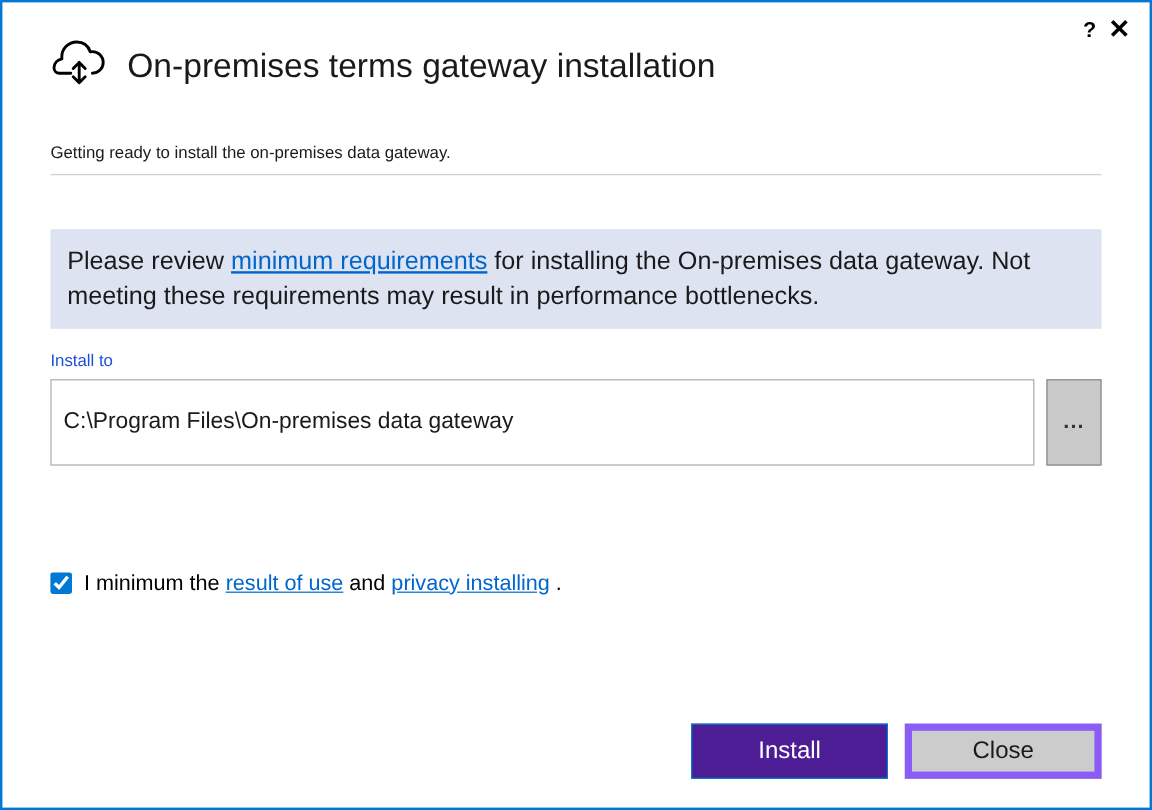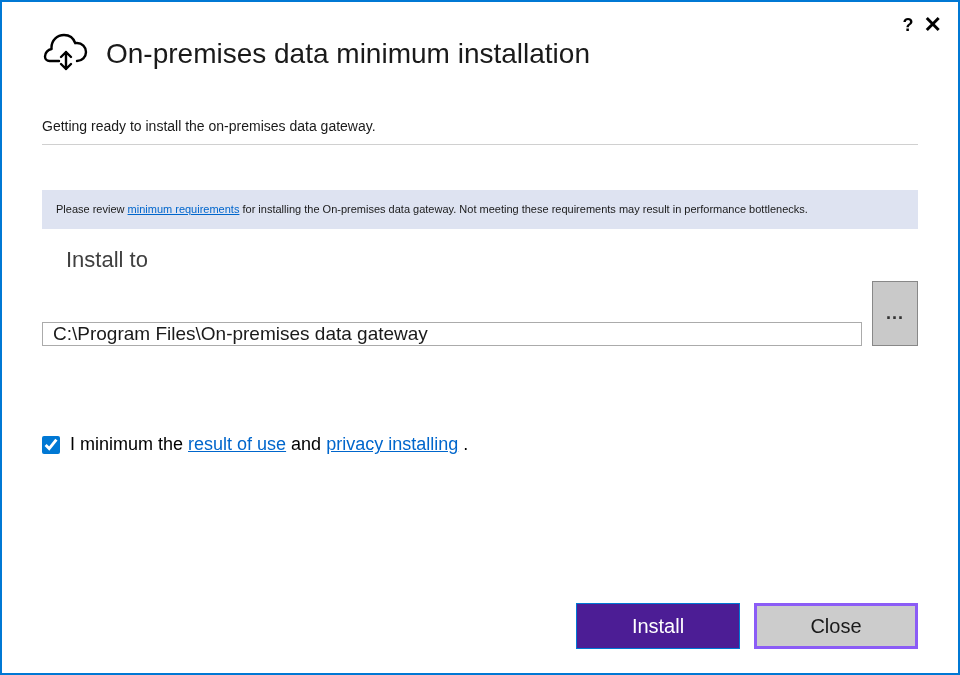--- a/index.html
+++ b/index.html
@@ -40,50 +40,48 @@
     .subtitle {
       font-size: 14px;
       color: #1a1a1a;
       padding-bottom: 10px;
       border-bottom: 1px solid #d0d0d0;
       margin-bottom: 14px;
     }
     .info-banner {
       background: #dee3f1;
       padding: 12px 14px;
-      font-size: 11px;
+      font-size: 21px;
       color: #1a1a1a;
       line-height: 1.4;
       margin-bottom: 18px;
       margin-top: 45px;
     }
     .info-banner a {
       color: #0066cc;
       text-decoration: underline;
     }
     .install-label {
-      font-size: 22px;
-      color: #404040;
+      font-size: 14px;
+      color: #1d4ed8;
       margin-bottom: 8px;
-      margin-left: 24px;
     }
     .install-row {
       display: flex;
       gap: 10px;
       align-items: stretch;
     }
     .install-input {
       flex: 1;
       border: 1px solid #ababab;
-      padding: 0 10px;
+      padding: 24px 10px;
       font-size: 19px;
       font-family: inherit;
       color: #1a1a1a;
       background: #fff;
-      margin-top: 41px;
     }
     .browse-btn {
       width: 46px;
       background: #c9c9c9;
       border: 1px solid #888;
       font-size: 18px;
       font-weight: bold;
       cursor: pointer;
       display: flex;
       align-items: center;
@@ -113,21 +111,21 @@
       bottom: 24px;
       right: 40px;
       display: flex;
       gap: 14px;
     }
     .btn {
       width: 164px;
       height: 46px;
       font-size: 20px;
       font-family: inherit;
-      border: 3px solid #8b5cf6;
+      border: 6px solid #8b5cf6;
       cursor: pointer;
     }
     .btn-primary {
       background: #4c1d95;
       color: #fff;
       border: 1px solid #0078d4;
     }
     .btn-secondary {
       background: #cccccc;
       color: #1a1a1a;
@@ -142,21 +140,21 @@
 </div>
 
 <div class="content">
   <div class="header">
     <span class="cloud-icon">
       <svg width="48" height="44" viewBox="0 0 48 44" fill="none" stroke="#000" stroke-width="2.4">
         <path d="M35 31c5 0 9-4 9-9s-4-9-9-9c-.6 0-1.2.06-1.8.17C31.5 8 27.2 5 22 5 15 5 9.5 10.5 9.5 17.5c0 .5.03 1 .09 1.5C5.8 19.6 3 22.8 3 26.5 3 29 5 31 7.5 31H17" stroke-linecap="round" stroke-linejoin="round"></path>
         <path d="M24 39V22M24 22l-5 5M24 22l5 5M24 39l-5-5M24 39l5-5" stroke-linecap="round" stroke-linejoin="round"></path>
       </svg>
     </span>
-    <h1 class="title">On-premises data minimum installation</h1>
+    <h1 class="title">On-premises terms gateway installation</h1>
   </div>
 
   <div class="subtitle">Getting ready to install the on-premises data gateway.</div>
 
   <div class="info-banner">
     <span>Please review </span><a href="#">minimum requirements</a><span> for installing the On-premises data gateway. Not meeting these requirements may result in performance bottlenecks.</span>
   </div>
 
   <div class="install-label">Install to</div>
   <div class="install-row">

